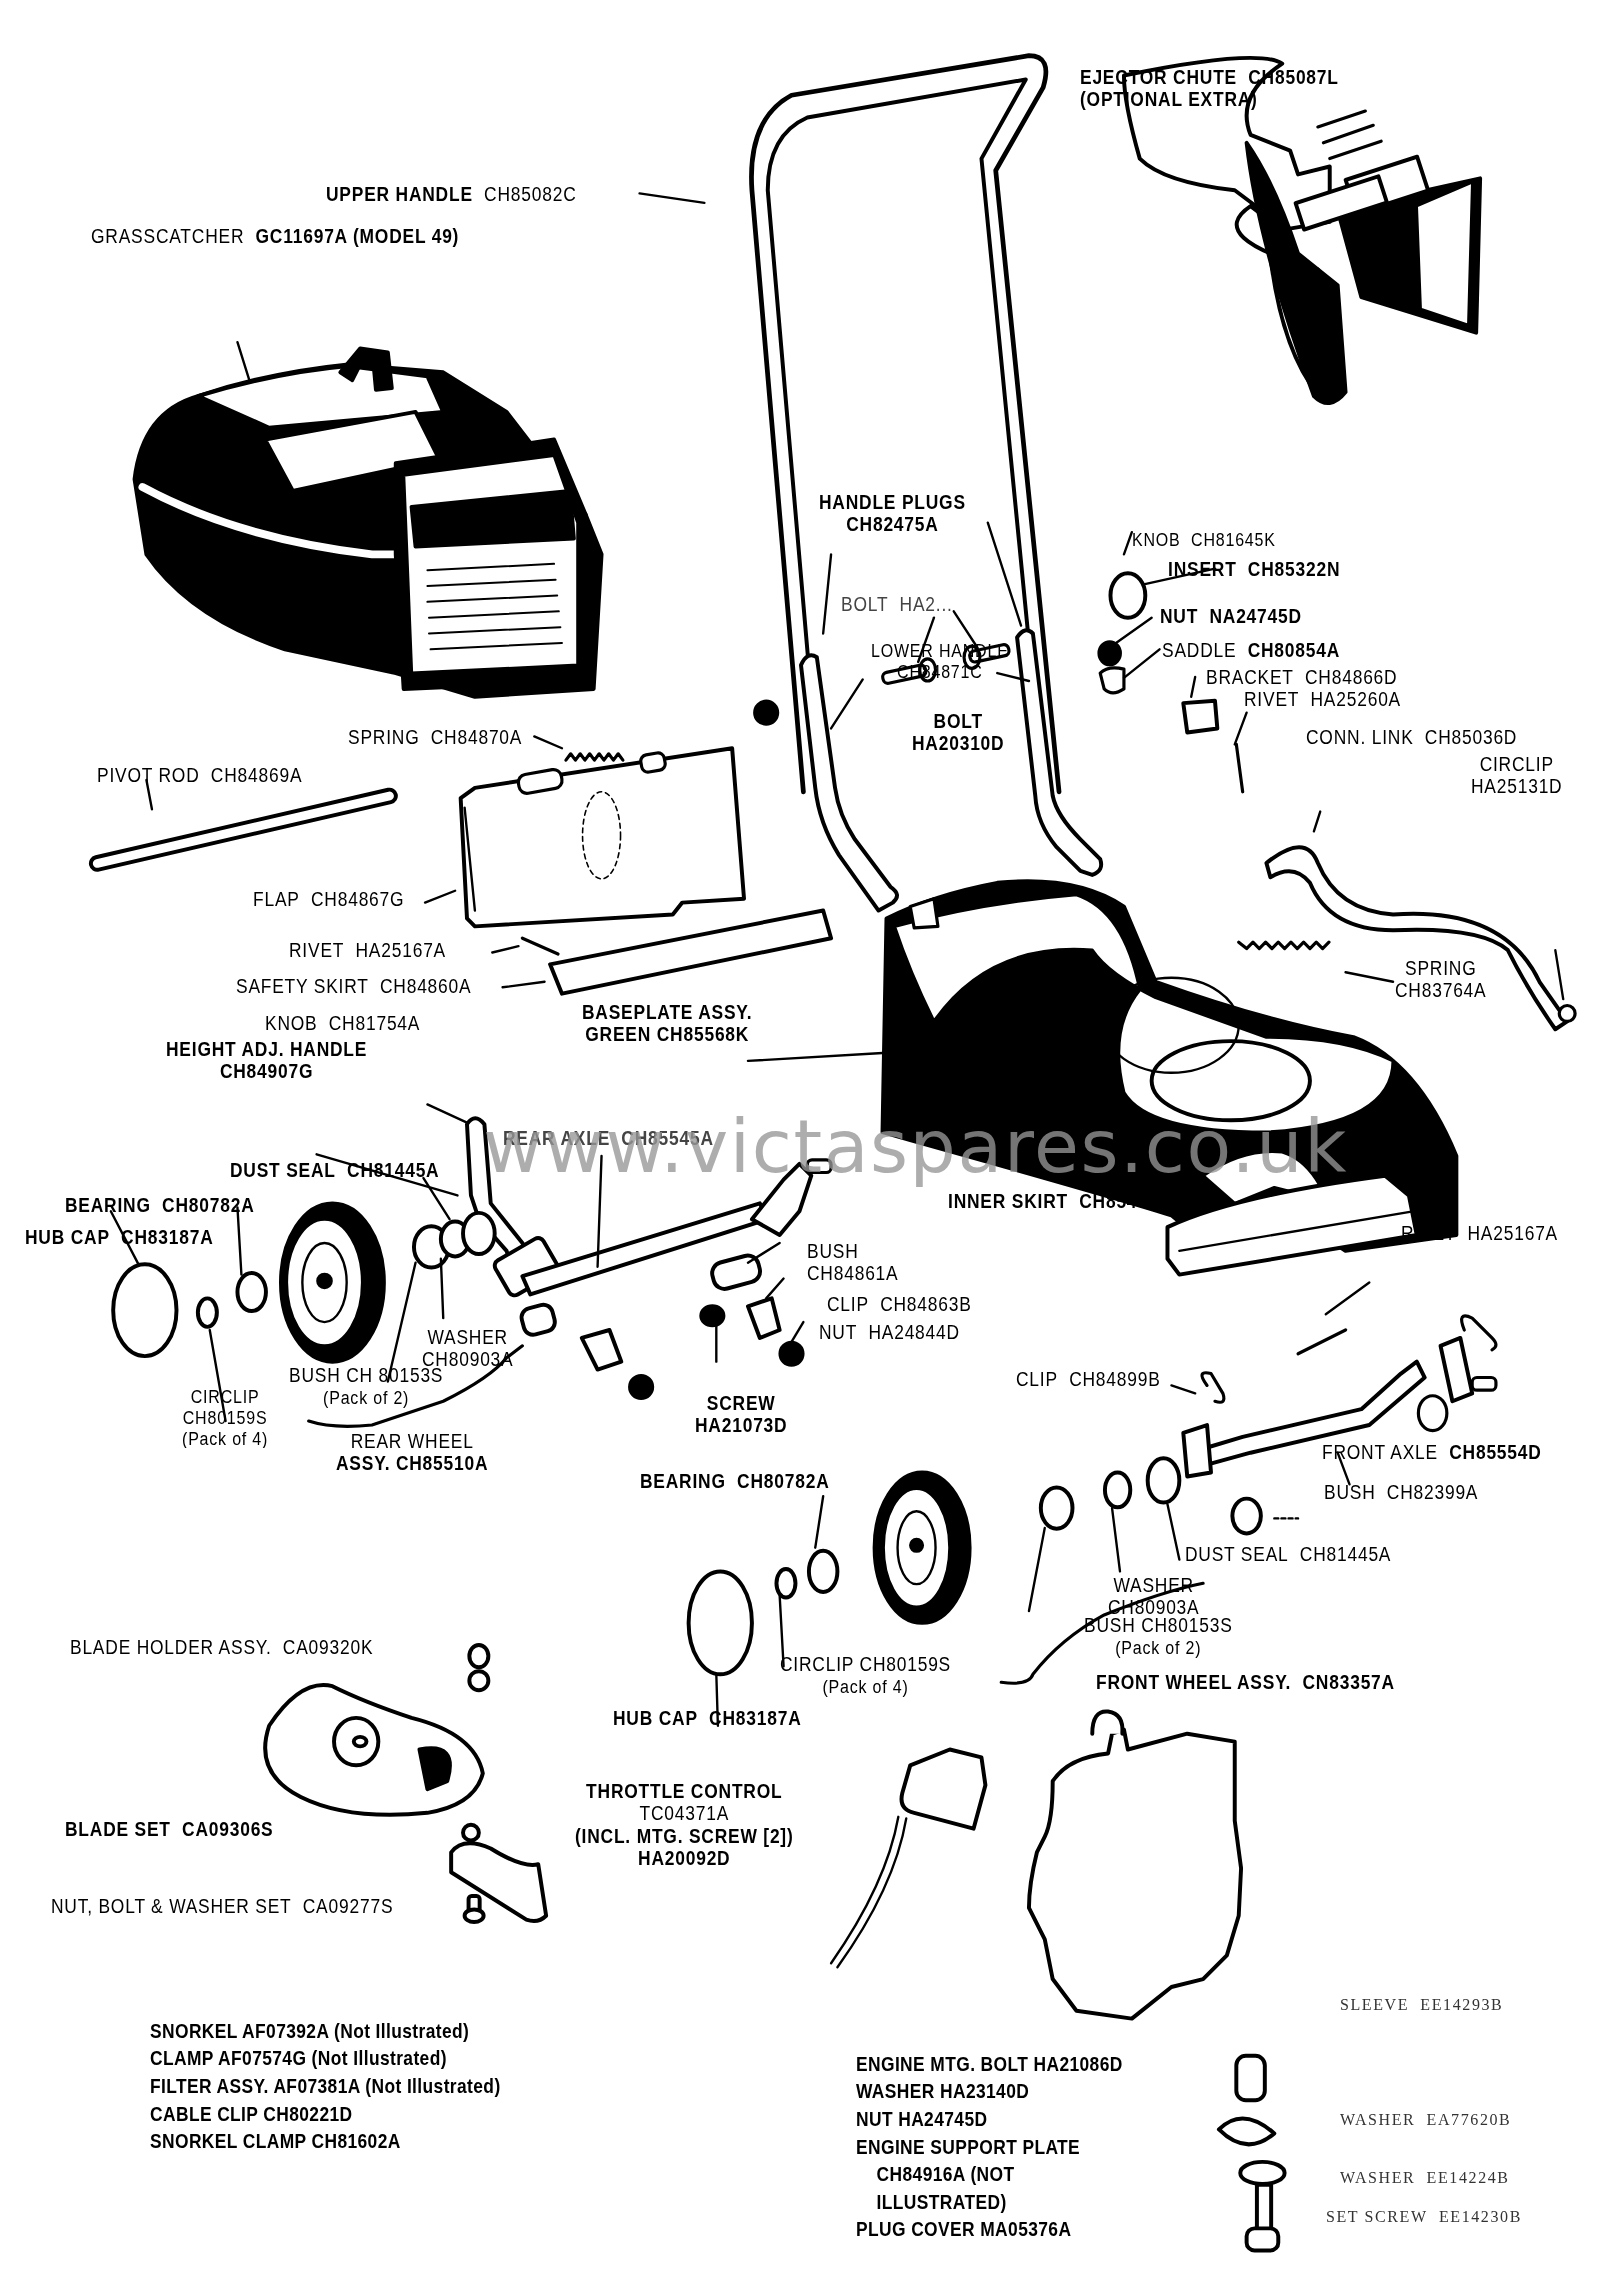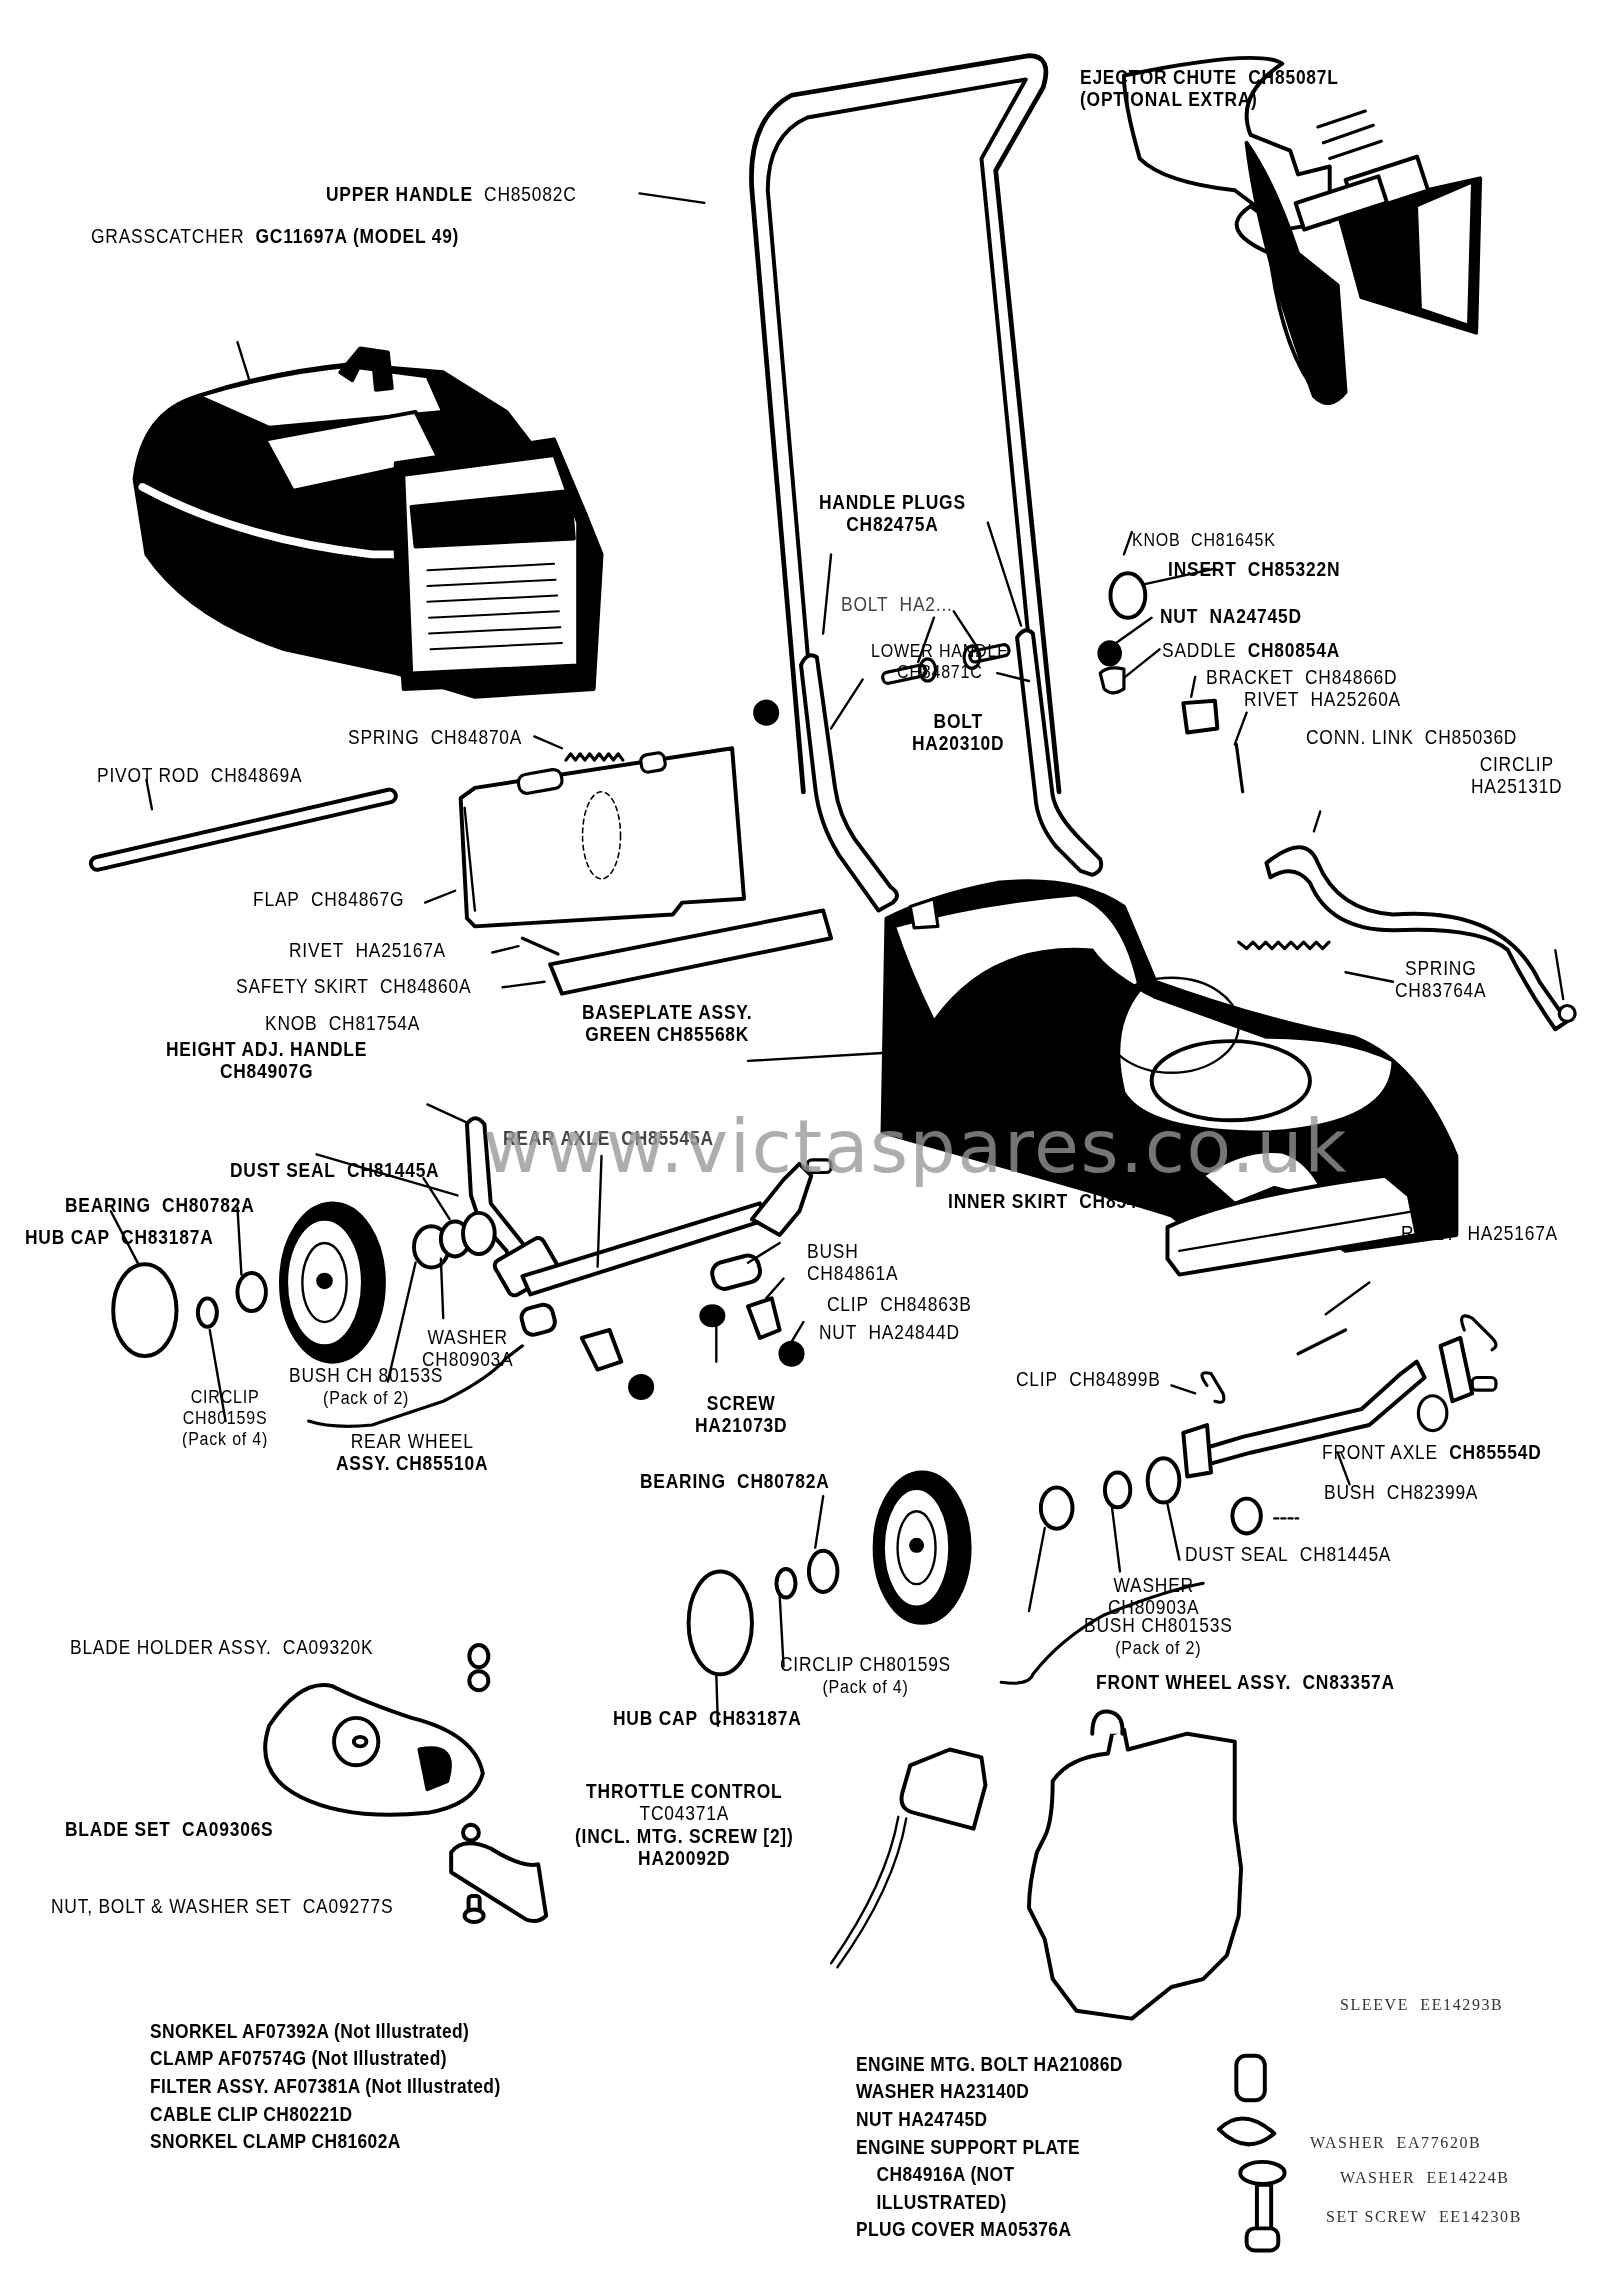--- a/index.html
+++ b/index.html
@@ -507,21 +507,21 @@
   <div>ENGINE SUPPORT PLATE</div>
   <div class="ind">CH84916A (NOT</div>
   <div class="ind">ILLUSTRATED)</div>
   <div>PLUG COVER  MA05376A</div>
 </div>
 
 <div class="hw-lbl" style="left:1340px; top:1996px;">
   <span>SLEEVE</span>&nbsp;
   <span>EE14293B</span>
 </div>
-<div class="hw-lbl" style="left:1310px; top:2111px;margin-top:23px;">
+<div class="hw-lbl" style="left:1340px; top:2111px;">
   <span>WASHER</span>&nbsp;
   <span>EA77620B</span>
 </div>
 <div class="hw-lbl" style="left:1340px; top:2169px;">
   <span>WASHER</span>&nbsp;
   <span>EE14224B</span>
 </div>
 <div class="hw-lbl" style="left:1326px; top:2208px;">
   <span>SET SCREW</span>&nbsp;
   <span>EE14230B</span>

